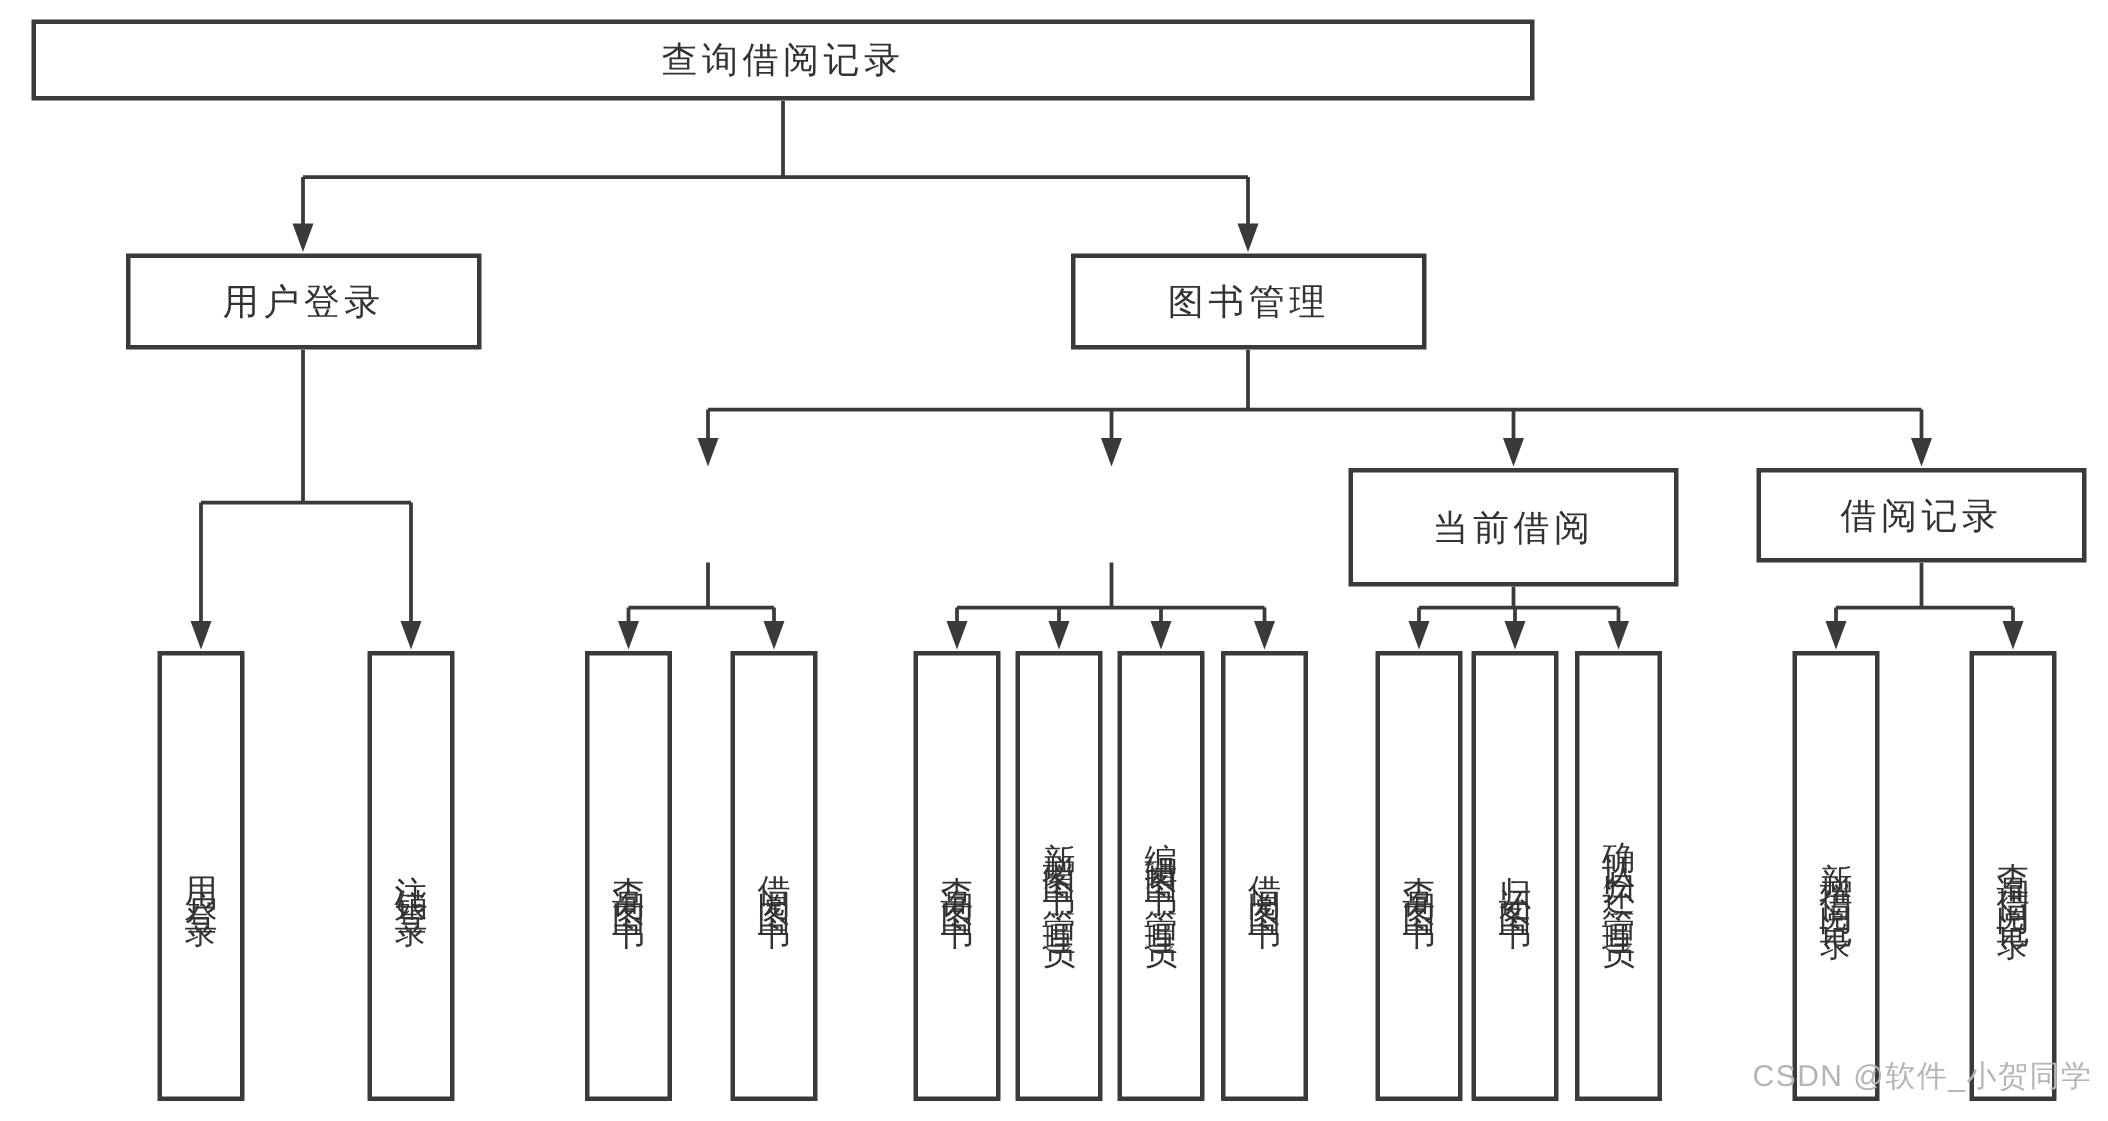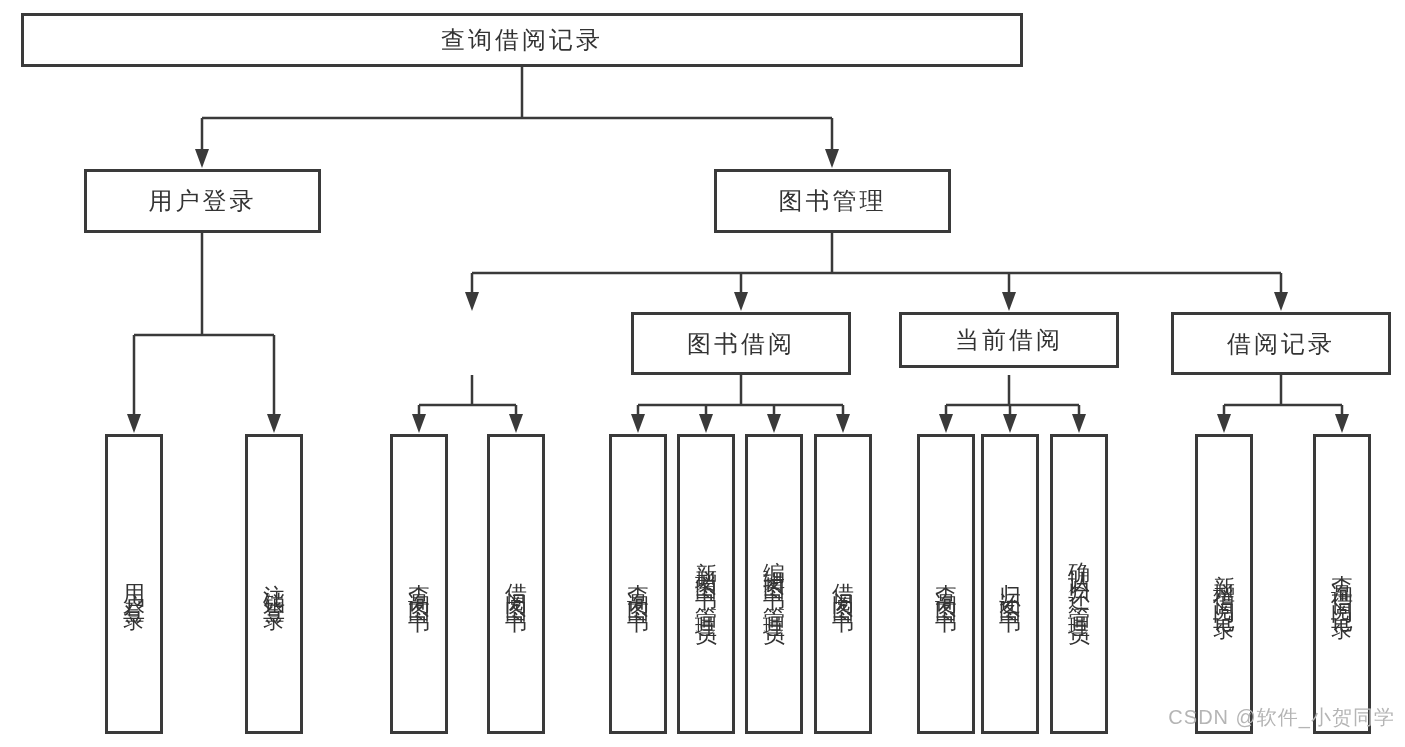--- a/index.html
+++ b/index.html
@@ -78,22 +78,21 @@
       M638 433 l-7 -19 h14 z  M706 433 l-7 -19 h14 z  M774 433 l-7 -19 h14 z  M843 433 l-7 -19 h14 z
       M946 433 l-7 -19 h14 z  M1010 433 l-7 -19 h14 z  M1079 433 l-7 -19 h14 z
       M1224 433 l-7 -19 h14 z M1342 433 l-7 -19 h14 z"></path>
   </svg>
 
   <div class="box hlabel" style="left:21px; top:13px; width:1002px; height:54px;">查询借阅记录</div>
 
   <div class="box hlabel" style="left:84px; top:169px; width:237px; height:64px;">用户登录</div>
   <div class="box hlabel" style="left:714px; top:169px; width:237px; height:64px;">图书管理</div>
 
-  <div class="box hlabel" style="left:631px; top:312px; width:220px; height:63px;">图书借阅</div>
-  <div class="box hlabel" style="left:899px; top:312px; width:220px; height:56px;">当前借阅</div>
+  <div class="box hlabel" style="left:899px; top:312px; width:220px; height:79px;">当前借阅</div>
   <div class="box hlabel" style="left:1171px; top:312px; width:220px; height:63px;">借阅记录</div>
 
   <div class="box leaf" style="left:105px; top:434px; width:58px; height:300px;">用户登录</div>
   <div class="box leaf" style="left:245px; top:434px; width:58px; height:300px;">注销登录</div>
 
   <div class="box leaf" style="left:390px; top:434px; width:58px; height:300px;">查询图书</div>
   <div class="box leaf" style="left:487px; top:434px; width:58px; height:300px;">借阅图书</div>
 
   <div class="box leaf" style="left:609px; top:434px; width:58px; height:300px;">查询图书</div>
   <div class="box leaf" style="left:677px; top:434px; width:58px; height:300px;">新增图书（管理员）</div>

